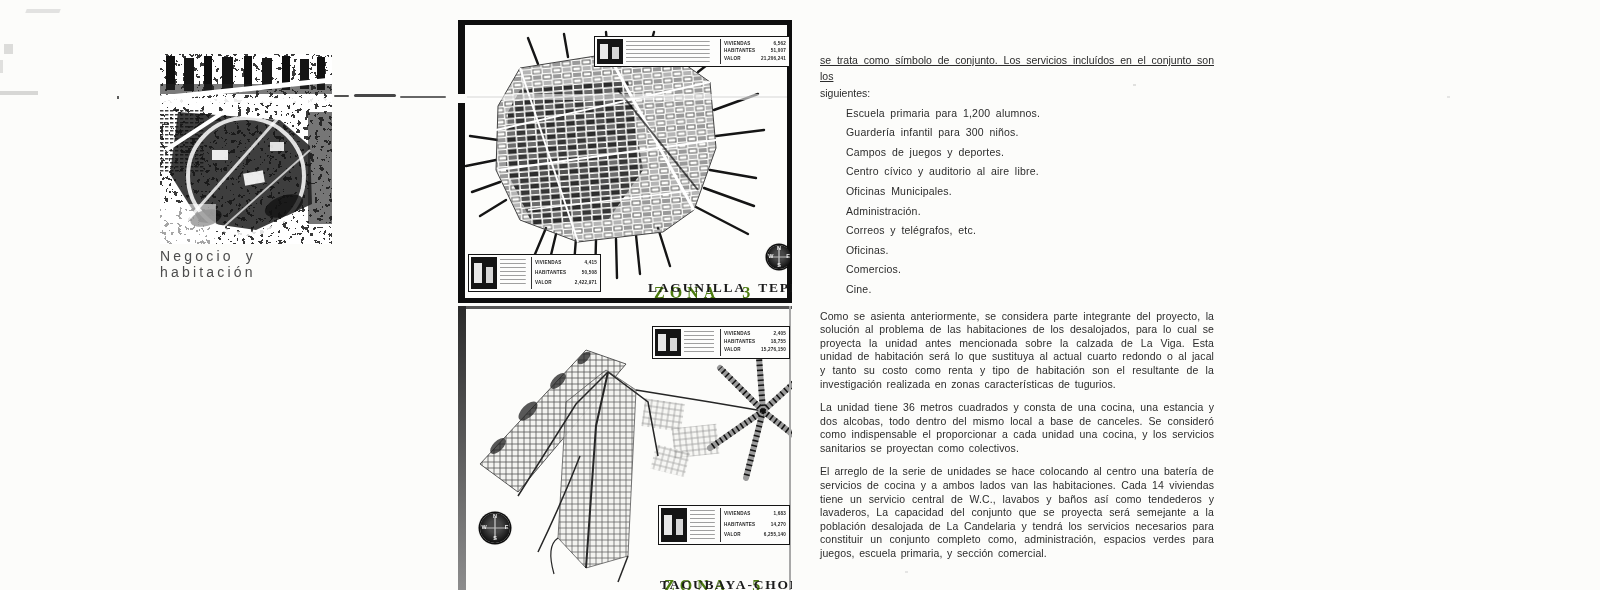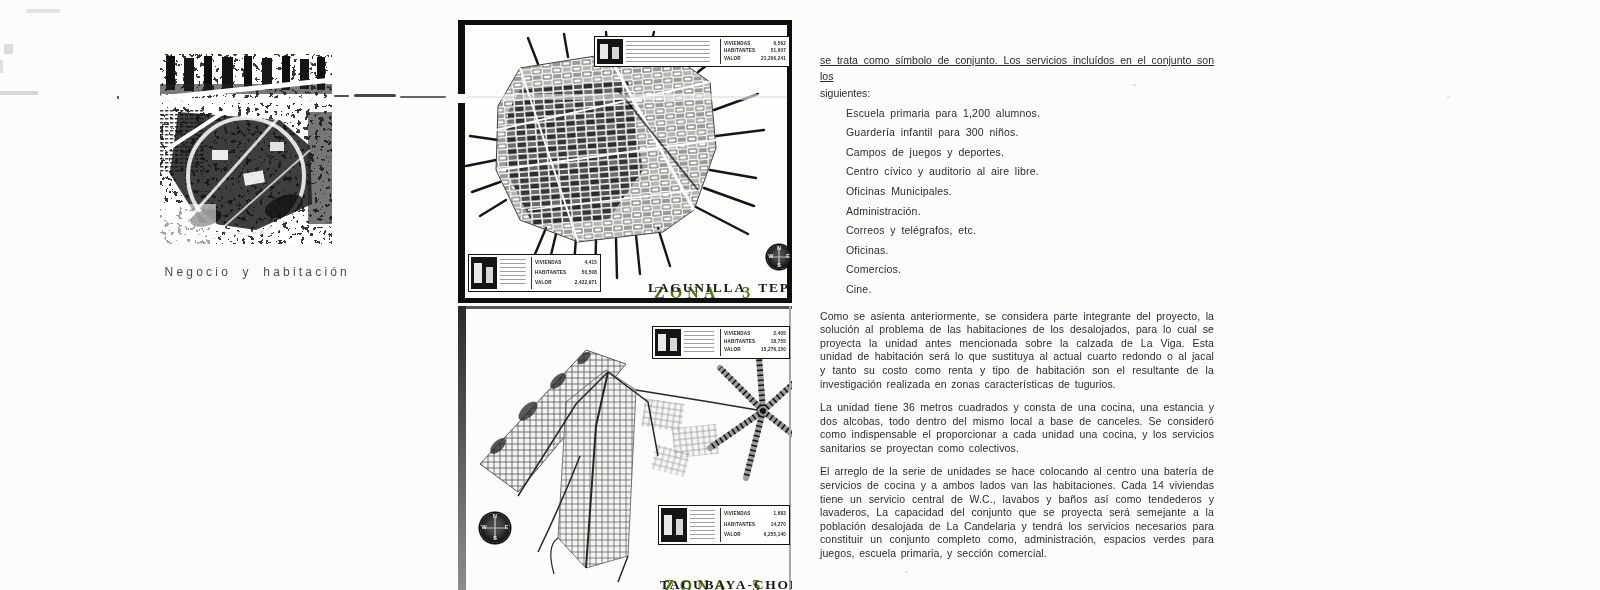--- a/index.html
+++ b/index.html
@@ -3,22 +3,22 @@
 <meta charset="utf-8">
 <style>
   html,body{margin:0;padding:0;}
   .page{position:relative;width:1600px;height:590px;background:#fcfcfa;overflow:hidden;
         font-family:"Liberation Sans",sans-serif;color:#2e2e2e;}
   
   .smudge{position:absolute;background:#8a8a8a;}
   
   .photo{position:absolute;left:160px;top:54px;width:172px;height:190px;}
   .photo svg{display:block;}
-  .photo-caption{position:absolute;left:160px;top:265px;width:190px;text-align:right;
-    font-size:12px;letter-spacing:3.2px;word-spacing:5px;color:#4c4c4c;}
+  .photo-caption{position:absolute;left:160px;top:248px;width:190px;text-align:left;
+    font-size:14px;letter-spacing:3.2px;word-spacing:5px;color:#4c4c4c;}
   .fold-dash{position:absolute;background:#262626;border-radius:2px;}
   
   .mapfig{position:absolute;width:334px;overflow:hidden;}
   .mapfig svg{position:absolute;left:0;top:0;}
   .map1{left:458px;top:20px;height:283px;}
   .map2{left:458px;top:306px;height:284px;}
   .infobox{position:absolute;background:#fdfdfc;border:1.5px solid #141414;display:flex;
     align-items:stretch;padding:2px;box-sizing:border-box;gap:3px;}
   .ib-logo{flex:0 0 26px;background:#151515;position:relative;}
   .ib-logo::before{content:"";position:absolute;left:12%;top:20%;width:30%;height:60%;background:#e8e8e8;}

